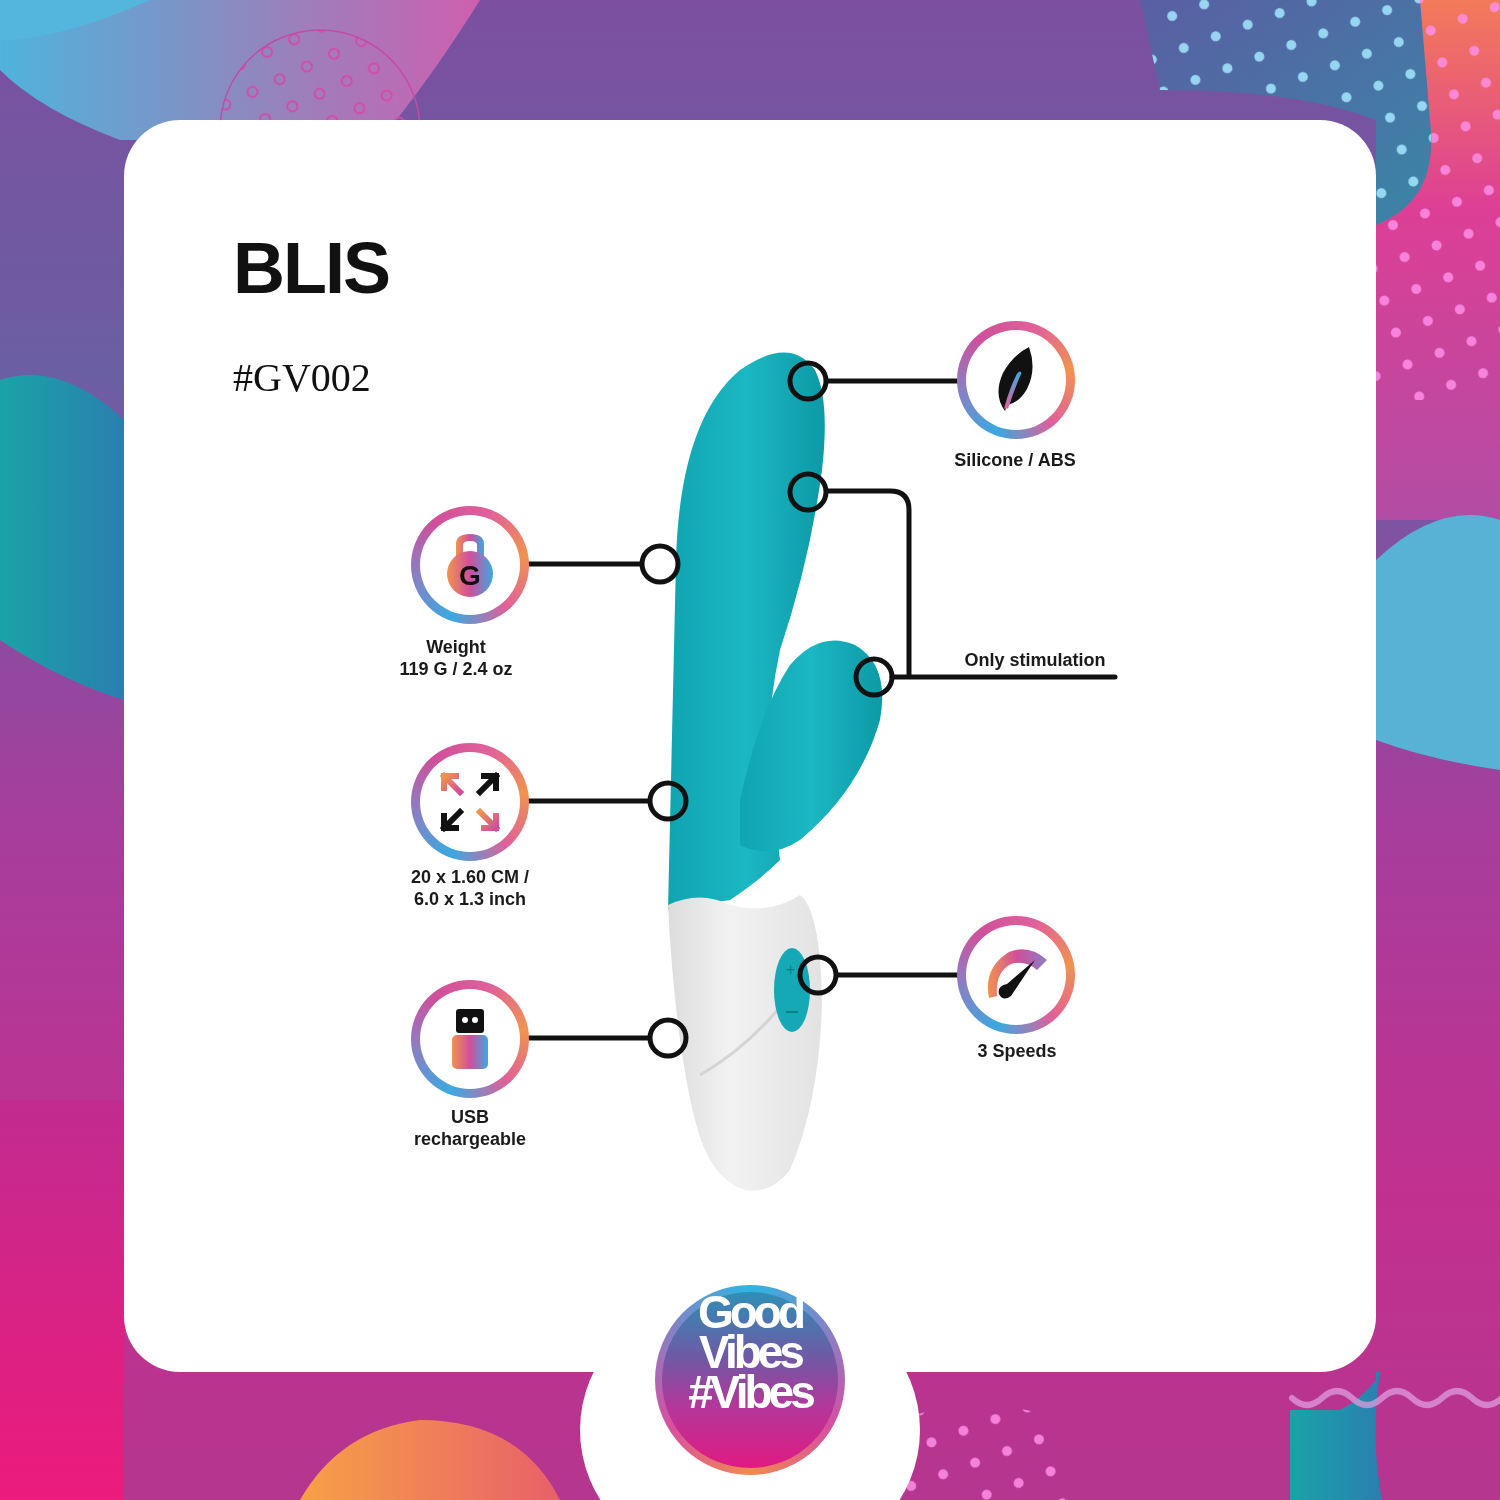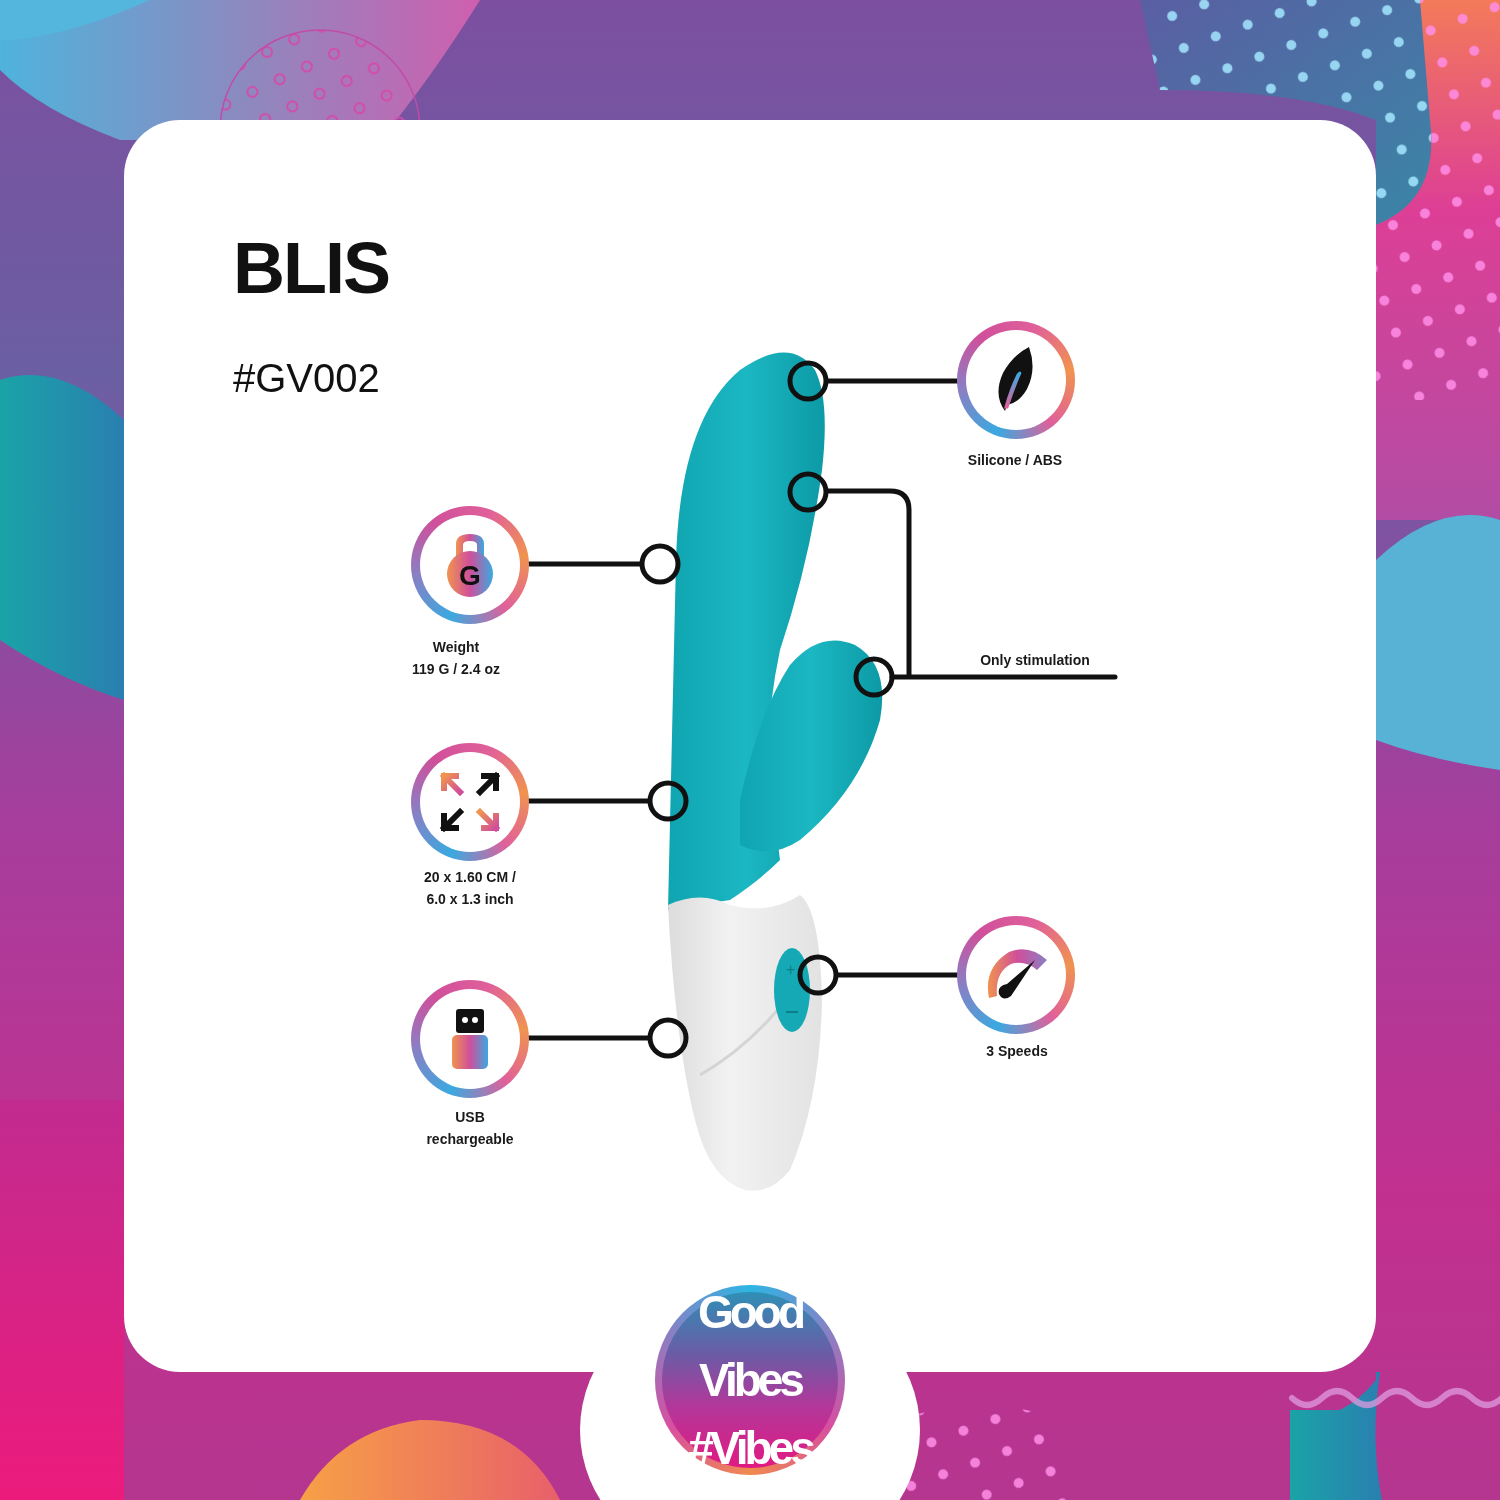--- a/index.html
+++ b/index.html
@@ -2,30 +2,30 @@
 <html><head>
 <meta charset="utf-8">
 <style>
   html,body{margin:0;padding:0;}
   body{width:1500px;height:1500px;position:relative;overflow:hidden;font-family:"DejaVu Sans","Liberation Sans",sans-serif;
     background:linear-gradient(180deg,#7c4fa0 0%,#6b5fa3 25%,#a63d9c 55%,#c2308f 80%,#b4368f 100%);}
   .bg-layer{position:absolute;inset:0;}
   .card{position:absolute;left:124px;top:120px;width:1252px;height:1252px;background:#fff;border-radius:56px;}
   .card-tab{position:absolute;left:580px;top:1300px;width:340px;height:260px;background:#fff;border-radius:170px;}
   .title{position:absolute;left:233px;top:232px;font-family:"Liberation Sans",sans-serif;font-weight:bold;font-size:72px;letter-spacing:-2px;color:#111;line-height:1;}
-  .sku{position:absolute;left:233px;top:358px;font-family:Liberation Sans, sans-serif;font-size:40px;color:#111;line-height:1;}
+  .sku{position:absolute;left:233px;top:358px;font-family:Liberation Serif, serif;font-size:40px;color:#111;line-height:1;}
   .ring{position:absolute;width:118px;height:118px;border-radius:50%;
     background:conic-gradient(from 200deg,#3aa9e0,#8a7fc4,#d04f9b,#e0609a,#f0934f,#e0609a,#3aa9e0);}
   .ring-inner{position:absolute;left:9px;top:9px;width:100px;height:100px;border-radius:50%;background:#fff;display:flex;align-items:center;justify-content:center;}
-  .label{position:absolute;font-family:"Liberation Sans",sans-serif;font-weight:bold;font-size:14px;color:#1a1a1a;text-align:center;line-height:22px;white-space:nowrap;}
+  .label{position:absolute;font-family:"Liberation Sans",sans-serif;font-weight:bold;font-size:18px;color:#1a1a1a;text-align:center;line-height:22px;white-space:nowrap;}
   .logo{position:absolute;left:655px;top:1285px;width:190px;height:190px;border-radius:50%;
     background:conic-gradient(from 0deg,#2eb5e3,#8a7fc4,#d74fa0,#f08a4f,#d74fa0,#8a7fc4,#2eb5e3);}
   .logo-inner{position:absolute;left:7px;top:7px;width:176px;height:176px;border-radius:50%;
     background:linear-gradient(180deg,#2f8fb5 0%,#6a5ca6 35%,#b3379a 65%,#e11a82 100%);
-    display:flex;flex-direction:column;align-items:center;justify-content:space-between;}
+    display:flex;flex-direction:column;align-items:center;justify-content:flex-start;}
   .logo-line{font-family:"Liberation Sans",sans-serif;font-weight:bold;color:#fff;font-size:46px;line-height:40px;letter-spacing:-4px;}
 </style>
 </head>
 <body>
 
 <svg class="bg-layer" width="1500" height="1500" viewBox="0 0 1500 1500">
   <defs>
     <linearGradient id="gTopLeft" x1="0" y1="0" x2="1" y2="0">
       <stop offset="0" stop-color="#4fb3dc"></stop>
         <stop offset="0.5" stop-color="#8b8ac0"></stop>

